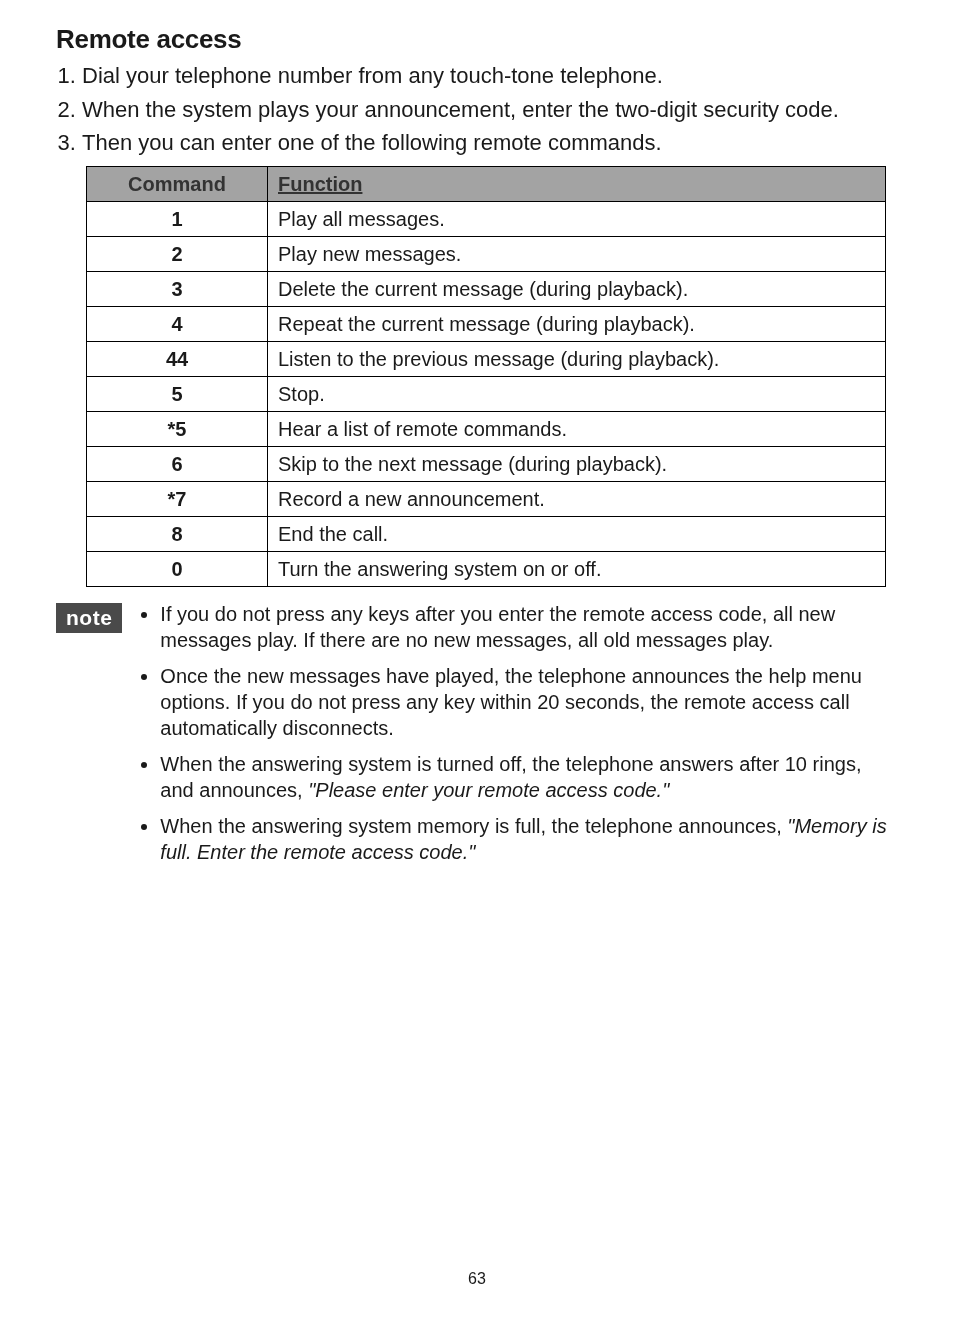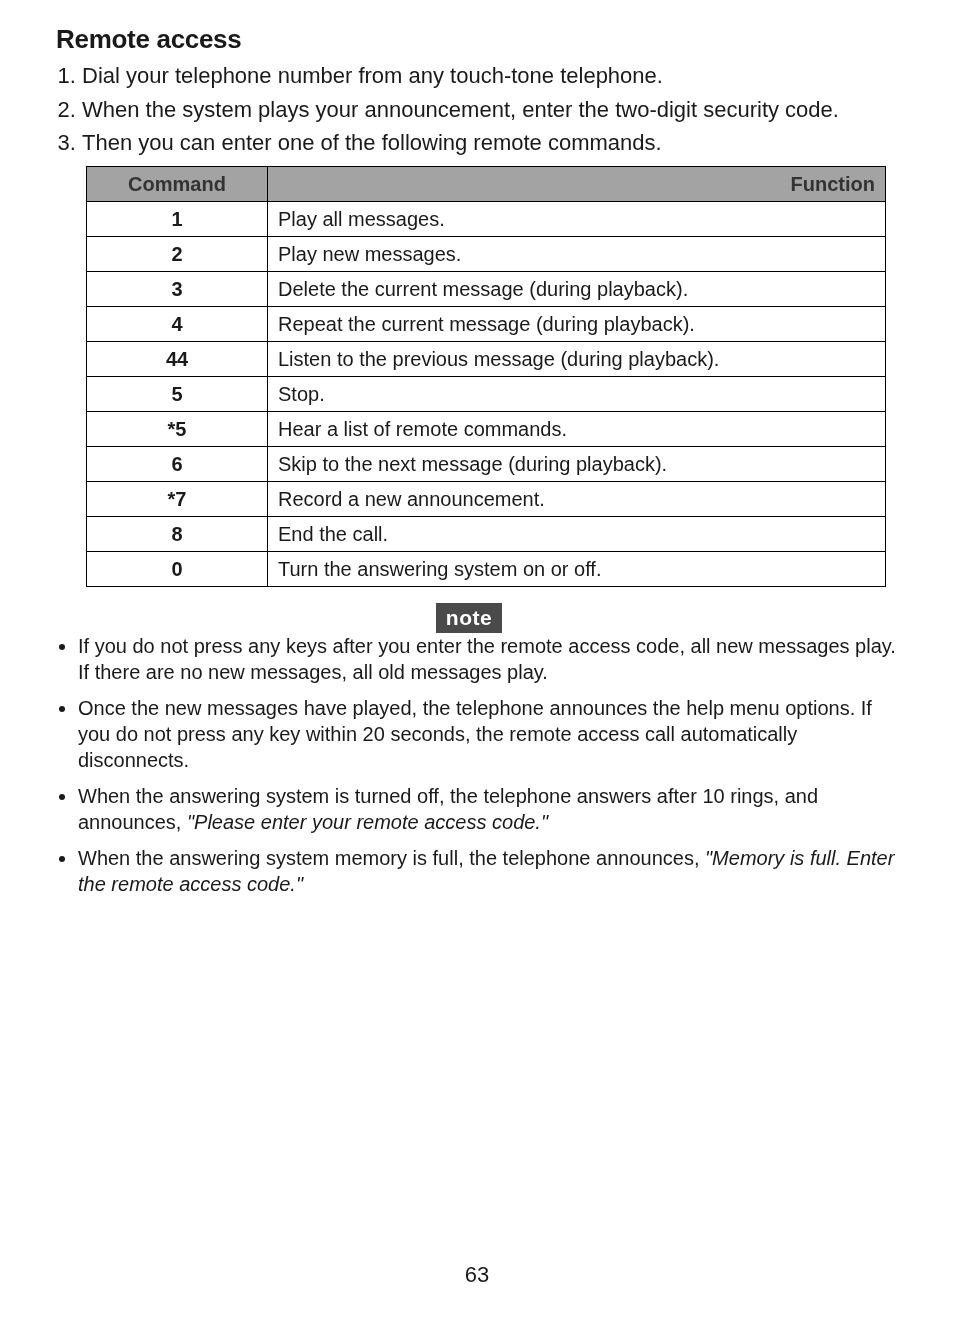--- a/index.html
+++ b/index.html
@@ -61,32 +61,32 @@
     vertical-align: middle;
     line-height: 1.3;
   }
   table.cmd th {
     background: #a3a3a3;
     font-weight: bold;
     text-align: center;
     color: #333;
   }
   table.cmd th.fn {
-    text-align: right;
+    text-align: left;
+    text-decoration: underline;
   }
   table.cmd td.cmdcell {
     text-align: center;
     font-weight: bold;
     width: 160px;
   }
   .note-row {
     display: flex;
-    align-items: center;
+    align-items: flex-start;
     margin-top: 4px;
-    flex-direction: column;
   }
   .note-badge {
     background: #4a4a4a;
     color: #fff;
     font-weight: bold;
     font-size: 21px;
     padding: 3px 10px;
     margin-right: 16px;
     margin-top: 2px;
     flex: 0 0 auto;
@@ -102,21 +102,21 @@
   ul.notes > li {
     margin-bottom: 10px;
   }
   .italic { font-style: italic; }
   .page-num {
     position: absolute;
     bottom: 50px;
     left: 0;
     right: 0;
     text-align: center;
-    font-size: 22px;
+    font-size: 16px;
   }
 </style>
 </head>
 <body>
 
 <div class="page">
 
   <h2>Remote access</h2>
 
 

